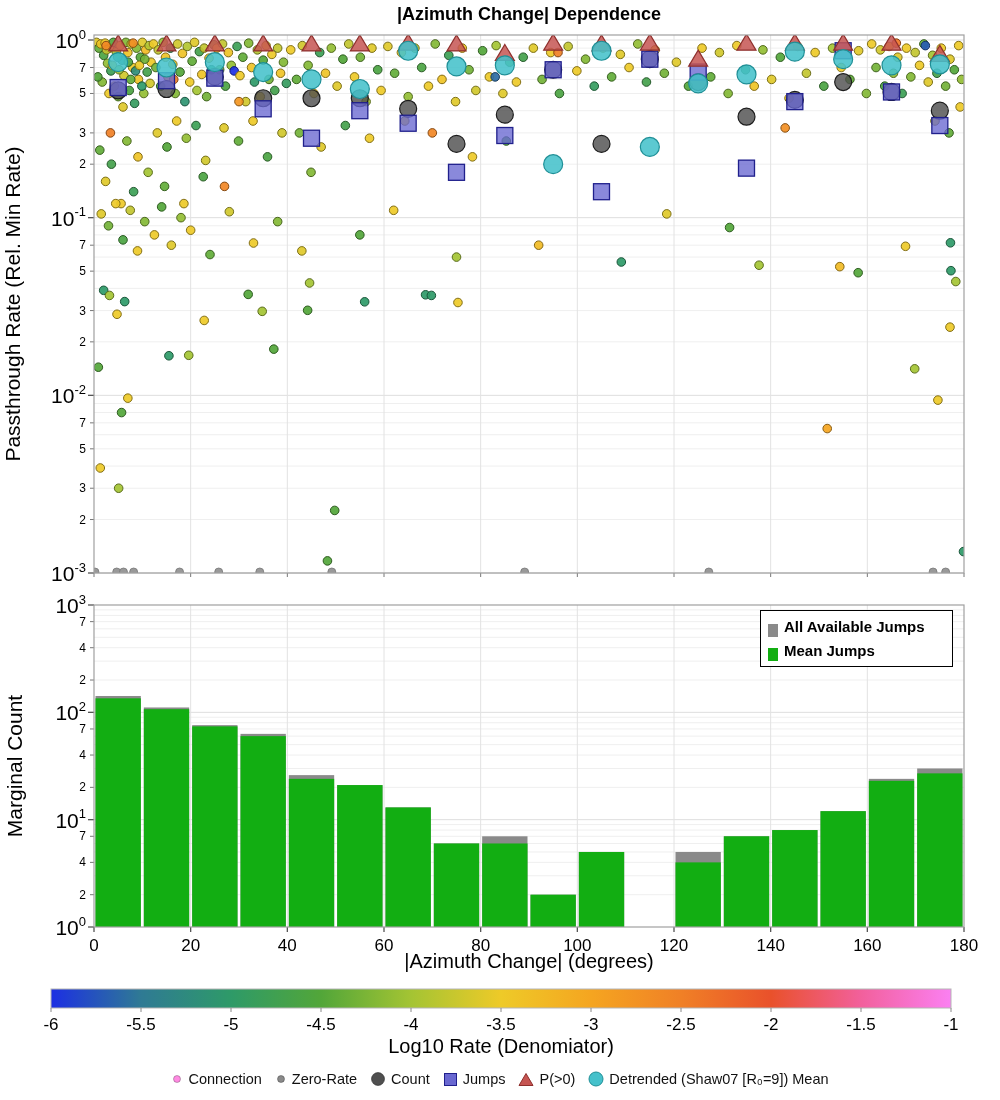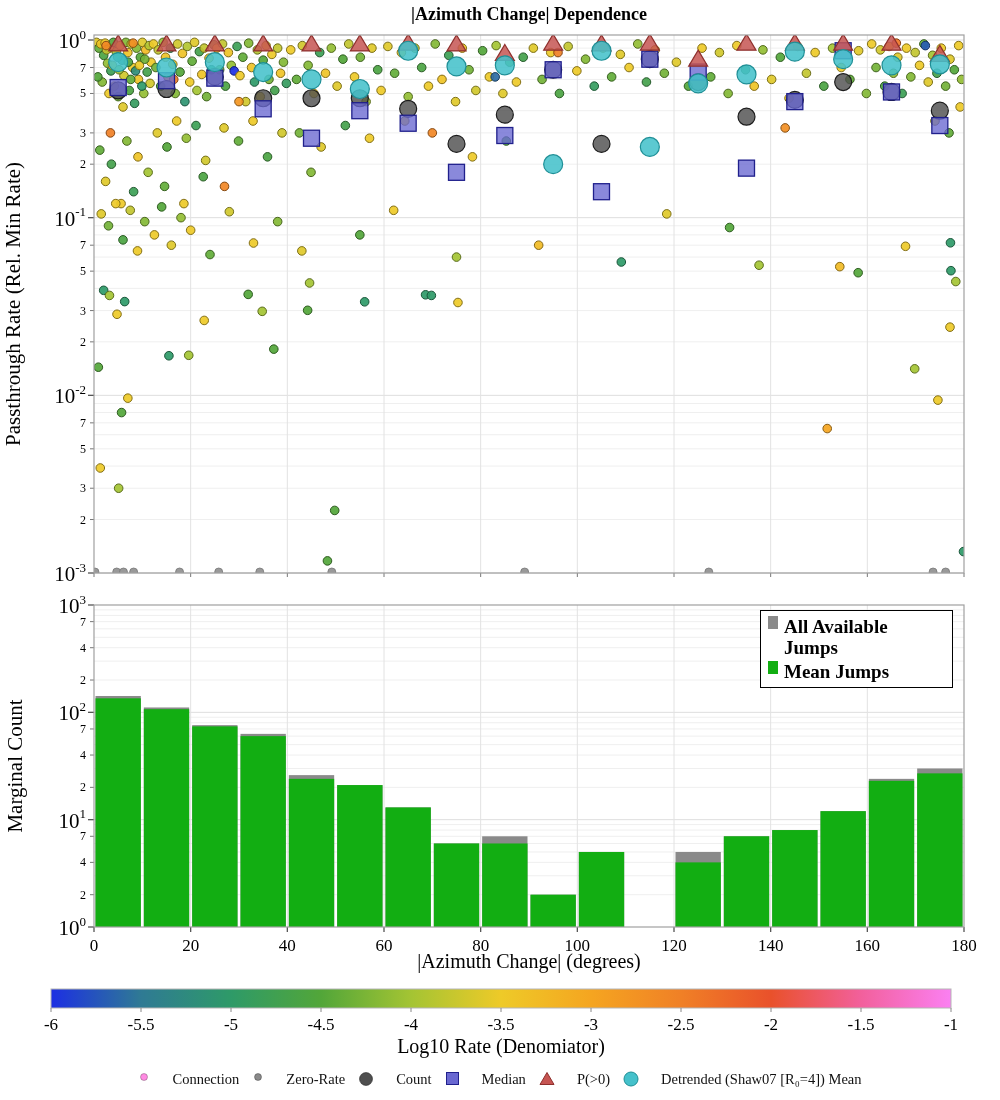--- a/index.html
+++ b/index.html
@@ -1,26 +1,26 @@
 <!DOCTYPE html>
 <html><head>
 <meta charset="utf-8">
 <style>
   html,body{margin:0;padding:0;background:#fff;}
   .fig-wrap{position:relative;width:1000px;height:1100px;background:#fff;
-            font-family:Liberation Serif, serif;overflow:hidden;}
+            font-family:Liberation Sans, sans-serif;overflow:hidden;}
   svg text{fill:#000;}
   .hist-legend{position:absolute;left:760px;top:610px;width:178px;background:#fff;
                border:1.7px solid #000;padding:5px 6px 5px 7px;display:flex;
                flex-direction:column;gap:3px;z-index:3;}
-  .hl-row{display:flex;align-items:flex-start;gap:6px;font-size:19px;font-weight:bold;line-height:21px;}
+  .hl-row{display:flex;align-items:flex-end;gap:6px;font-size:15px;font-weight:bold;line-height:21px;}
   .hl-marker{width:10px;height:13px;display:inline-block;flex:0 0 auto;}
   .bottom-legend{position:absolute;left:0;top:1071px;width:1000px;display:flex;
                  justify-content:center;align-items:center;gap:13px;font-size:14.5px;color:#111;z-index:3;}
-  .bl-item{display:flex;gap:22px;white-space:nowrap;}
+  .bl-item{display:flex;align-items:center;gap:5px;white-space:nowrap;}
   .bl-item svg{display:block;}
 </style>
 </head>
 <body>
 
 <div class="fig-wrap">
   <svg id="fig" width="1000" height="1100" viewBox="0 0 1000 1100">
     <defs>
         <clipPath id="sc-clip">
           <rect x="94" y="35" width="870" height="538"></rect>
@@ -700,28 +700,28 @@
     <span class="bl-item">
       <svg width="16" height="16">
         <circle cx="8" cy="8" r="6.5" stroke="rgba(0,0,0,0.45)" fill="#4f4f4f"></circle>
       </svg>
       <span>Count</span>
     </span>
     <span class="bl-item">
       <svg width="15" height="15">
         <rect x="1.5" y="1.5" width="12" height="12" stroke="#20208c" fill="#6968d1"></rect>
       </svg>
-      <span>Median</span>
+      <span>Jumps</span>
     </span>
     <span class="bl-item">
       <svg width="16" height="15">
         <path d="M8,1.5 L15,13.5 L1,13.5 Z" stroke="#8e2f2c" fill="#c65552"></path>
       </svg>
       <span>P(&gt;0)</span>
     </span>
     <span class="bl-item">
       <svg width="16" height="16">
         <circle cx="8" cy="8" r="7" stroke="#1f8f96" fill="#45c1cb"></circle>
       </svg>
-      <span>Detrended (Shaw07 [R₀=4]) Mean</span>
+      <span>Detrended (Shaw07 [R₀=9]) Mean</span>
     </span>
   </div>
 </div>
 
 </body></html>

